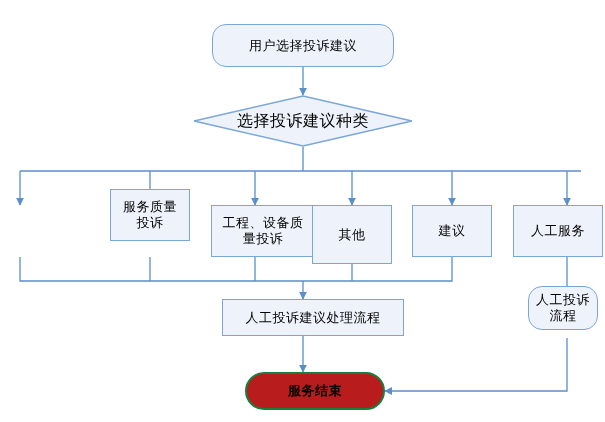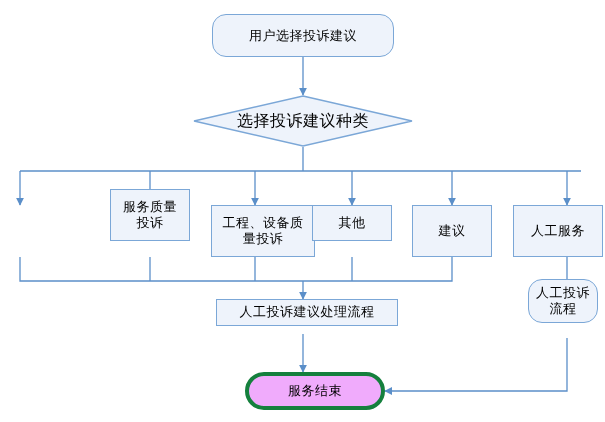--- a/index.html
+++ b/index.html
@@ -38,23 +38,24 @@
   .rect {
     background: #eef3fb;
     border: 1px solid #7ba7d7;
   }
   .rounded {
     background: #eef3fb;
     border: 1px solid #7ba7d7;
     border-radius: 14px;
   }
   .stadium {
-    background: #f0abfc;
-    border: 4px solid #15803d;
+    background: #b91c1c;
+    border: 2px solid #15803d;
     border-radius: 26px;
+    font-weight: bold;
   }
   .diamond-wrap {
     position: absolute;
     z-index: 2;
   }
   .diamond-wrap svg {
     position: absolute;
     left: 0;
     top: 0;
   }
@@ -105,57 +106,57 @@
       <path d="M 303 281 L 303 299" marker-end="url(#arrow)"></path>
 
       <path d="M 567 257 L 567 294" marker-end="url(#arrow)"></path>
 
       <path d="M 303 334 L 303 372" marker-end="url(#arrow)"></path>
 
       <path d="M 567 338 L 567 391 L 385 391" marker-end="url(#arrow)"></path>
     </g>
   </svg>
 
-  <div class="node rounded" style="left:212px; top:14px; width:182px; height:43px;">
+  <div class="node rounded" style="left:212px; top:24px; width:182px; height:43px;">
     <span>用户选择投诉建议</span>
   </div>
 
   <div class="diamond-wrap" style="left:193px; top:95px; width:220px; height:52px;">
     <svg width="220" height="52" viewBox="0 0 220 52" xmlns="http://www.w3.org/2000/svg">
       <polygon points="110,1 219,26 110,51 1,26" fill="#eef3fb" stroke="#7ba7d7" stroke-width="1.3"></polygon>
     </svg>
     <div class="diamond-label">选择投诉建议种类</div>
   </div>
 
 
   <div class="node rect" style="left:110px; top:189px; width:80px; height:52px;">
     <span style="padding:0 6px;">服务质量投诉</span>
   </div>
 
   <div class="node rect" style="left:211px; top:205px; width:104px; height:52px;">
     <span style="padding:0 6px;">工程、设备质量投诉</span>
   </div>
 
-  <div class="node rect" style="left:312px; top:205px; width:80px; height:36px;">
+  <div class="node rect" style="left:312px; top:205px; width:80px; height:59px;">
     <span>其他</span>
   </div>
 
   <div class="node rect" style="left:412px; top:205px; width:80px; height:52px;">
     <span>建议</span>
   </div>
 
   <div class="node rect" style="left:513px; top:205px; width:90px; height:52px;">
     <span>人工服务</span>
   </div>
 
-  <div class="node rect" style="left:216px; top:299px; width:182px; height:27px;font-family:Liberation Mono, monospace;">
+  <div class="node rect" style="left:222px; top:299px; width:182px; height:37px;">
     <span>人工投诉建议处理流程</span>
   </div>
 
-  <div class="node rounded" style="left:528px; top:279px; width:70px; height:44px;justify-content:center;">
+  <div class="node rounded" style="left:528px; top:286px; width:70px; height:44px;justify-content:center;">
     <span style="padding:0 4px;">人工投诉流程</span>
   </div>
 
   <div class="node stadium" style="left:245px; top:372px; width:140px; height:38px;">
     <span>服务结束</span>
   </div>
 
 </div>
 
 </body></html>

